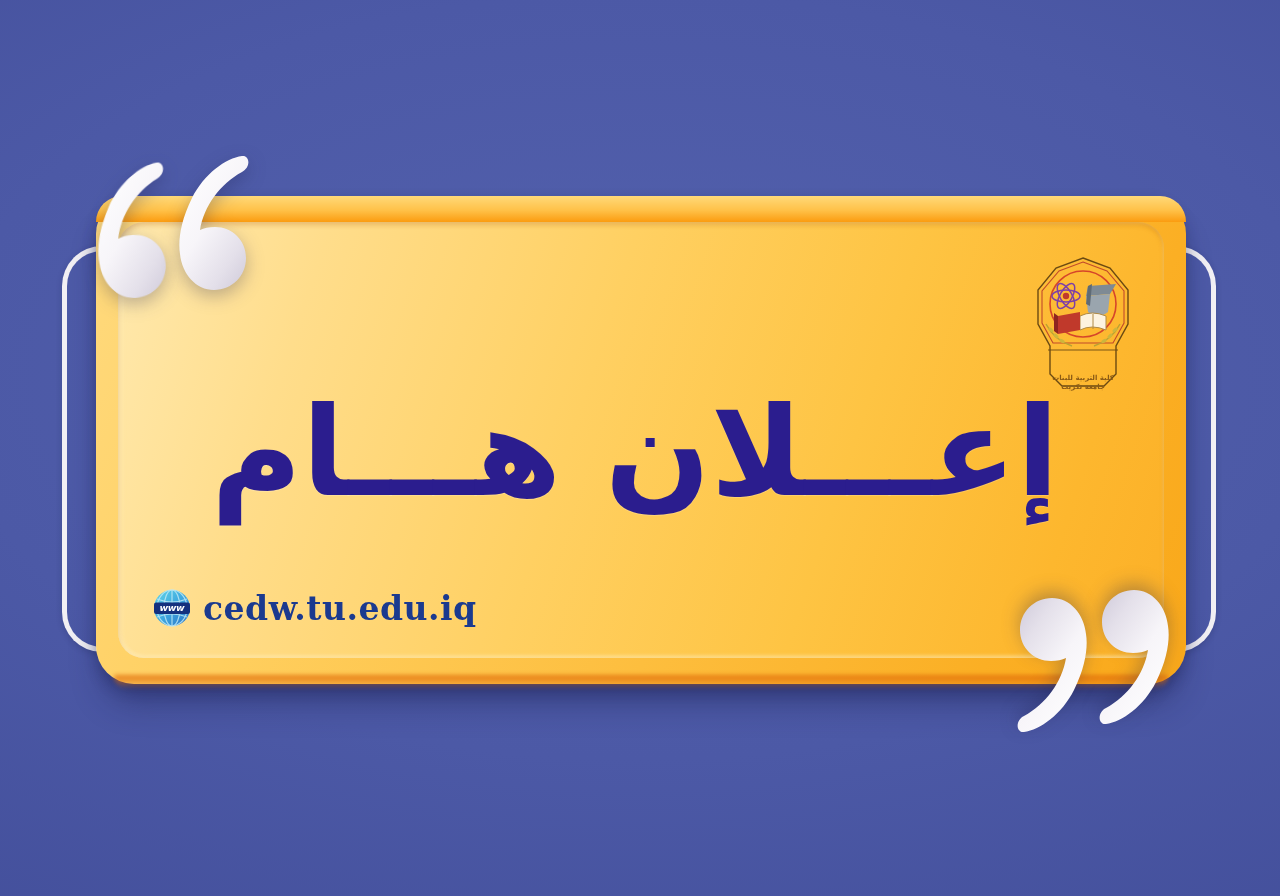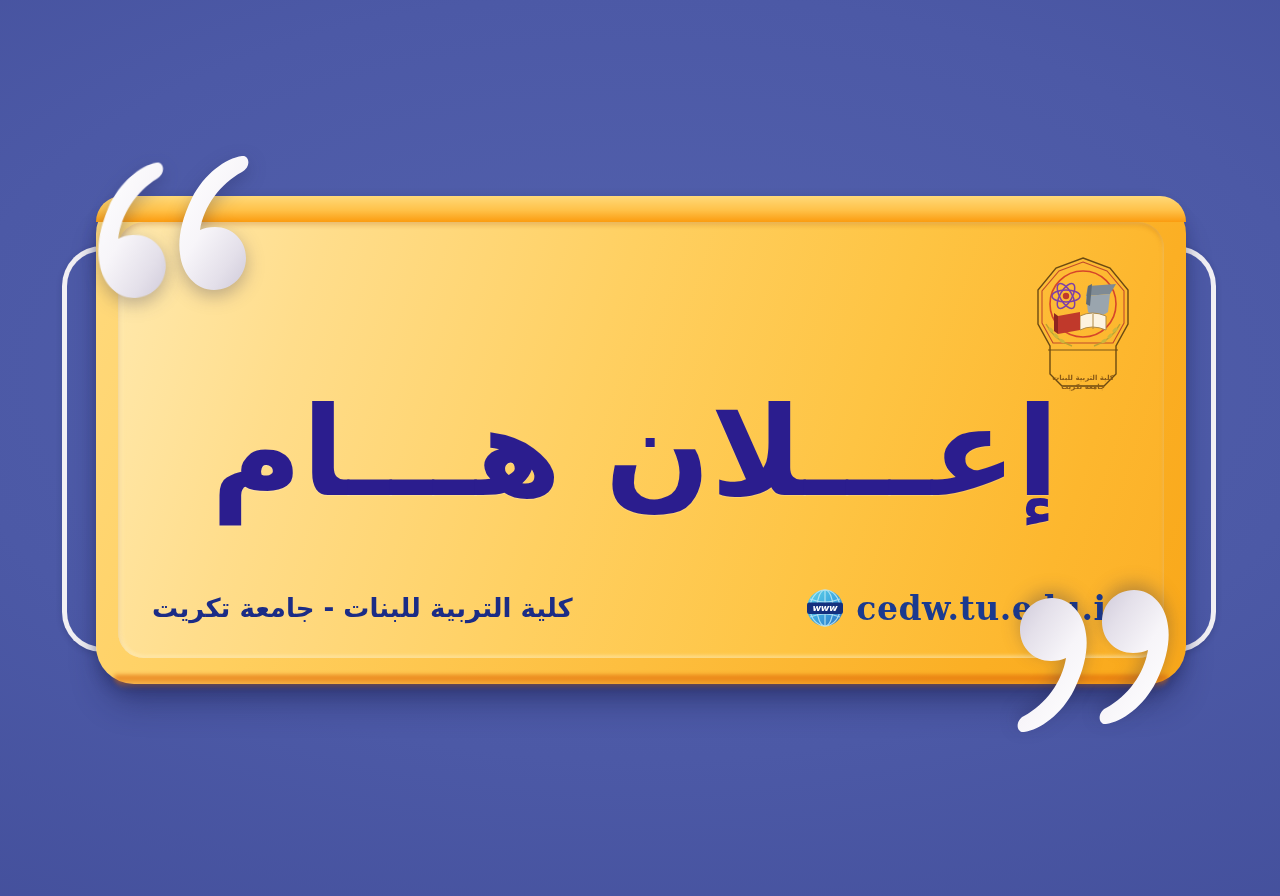--- a/index.html
+++ b/index.html
@@ -217,21 +217,20 @@
         <div class="logo-caption">
           <div>كلية التربية للبنات</div>
           <div>جامعة تكريت</div>
         </div>
       </div>
 
       <div id="headline">إعـــلان هـــام</div>
 
       <div id="footer">
 
-        <div id="affiliation">كلية التربية للبنات - جامعة تكريت</div>
 
         <div id="site">
           <span id="globe">
             <svg viewBox="0 0 40 40" xmlns="http://www.w3.org/2000/svg">
               <defs>
                 <linearGradient id="gl" x1="0" y1="0" x2="1" y2="1">
                   <stop offset="0%" stop-color="#63d8e8"></stop>
                   <stop offset="50%" stop-color="#3fa9e0"></stop>
                   <stop offset="100%" stop-color="#2b6fc4"></stop>
                 </linearGradient>

